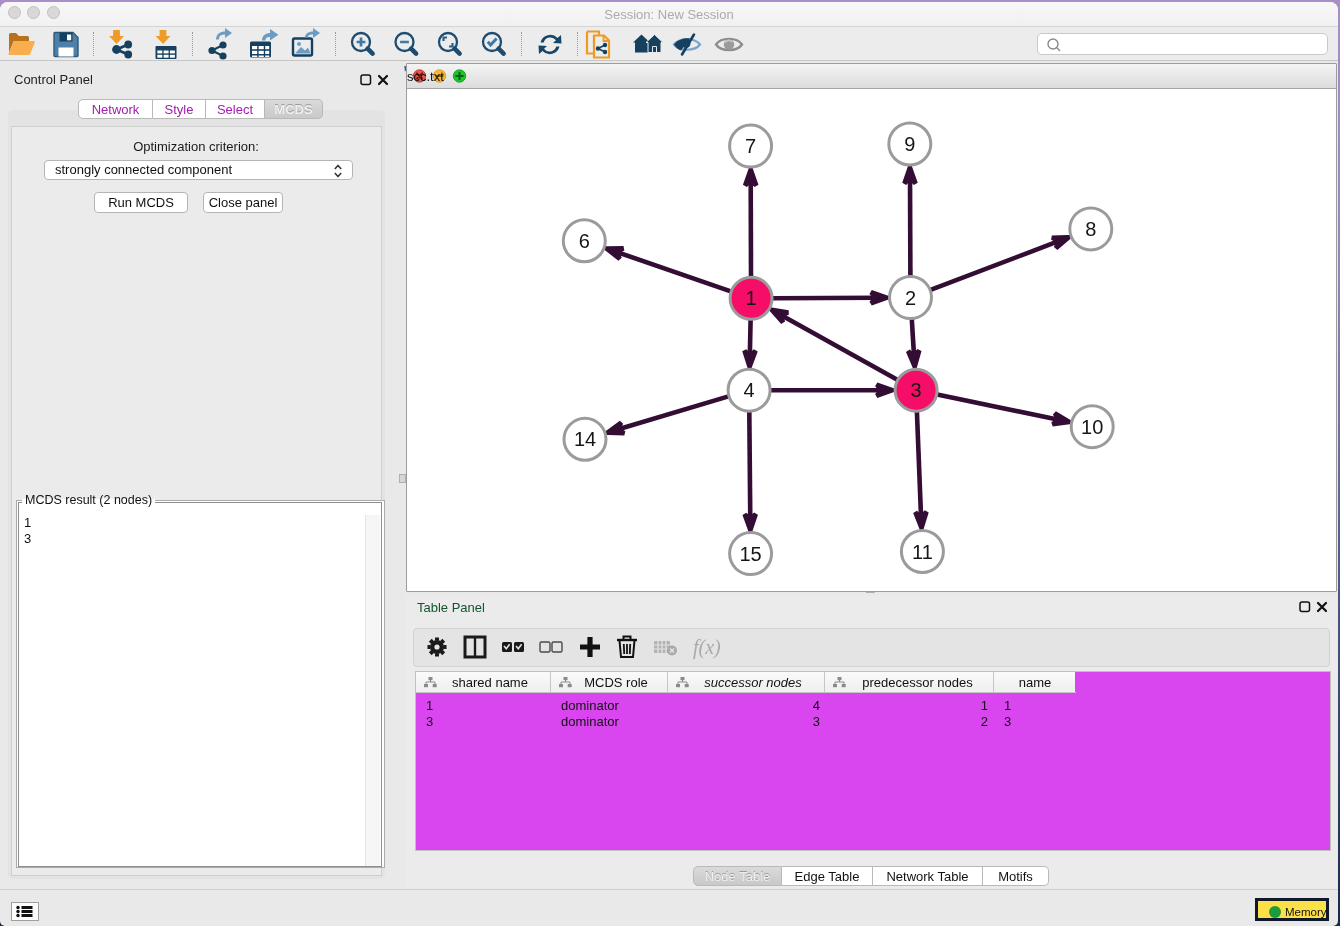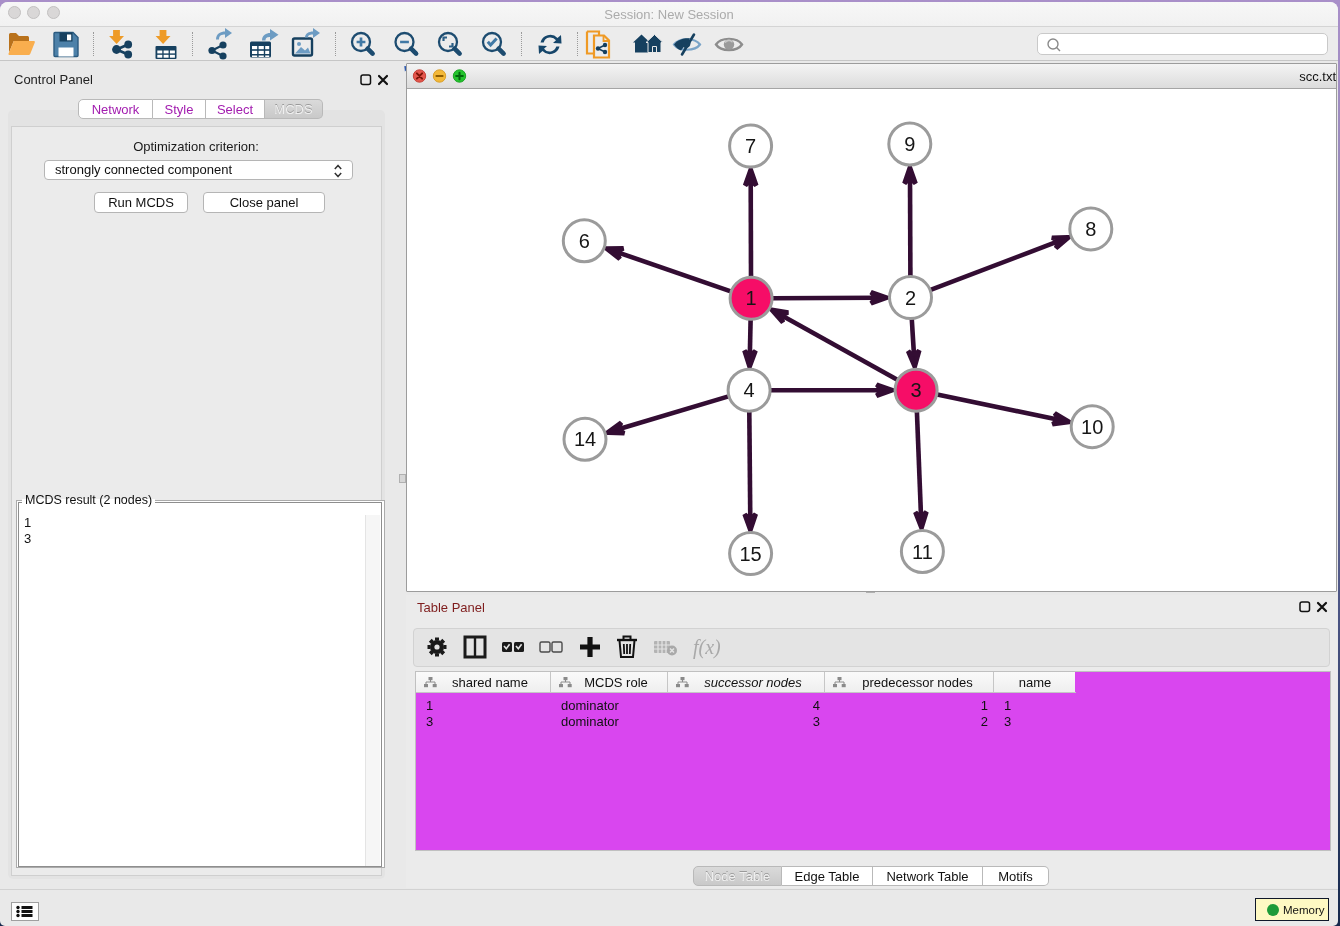--- a/index.html
+++ b/index.html
@@ -14,46 +14,46 @@
 .sep { position:absolute; top:5px; height:24px; width:0; border-left:1px dotted #9a9a9a; }
 #search { position:absolute; left:1037px; top:6px; width:291px; height:22px; background:#fff; border:1px solid #c9c9c9; border-radius:5px; }
 
 #cp-title { position:absolute; left:14px; top:70px; font-size:13px; color:#222; }
 #cp-pane { position:absolute; left:8px; top:108px; width:377px; height:769px; background:#e3e3e3; border-radius:5px; }
 #cp-inner { position:absolute; left:3px; top:16px; width:371px; height:750px; background:#ebebeb; border:1px solid #cfcfcf; }
 .tabrow { position:absolute; display:flex; height:20px; font-size:13px; }
 .tab { background:#fff; border:1px solid #b9b9b9; border-left:none; color:#a21caf; text-align:center; line-height:19px; }
 .tab.first { border-left:1px solid #b9b9b9; border-radius:5px 0 0 5px; }
 .tab.last { border-radius:0 5px 5px 0; }
-.tab.sel { background:linear-gradient(#dadada,#c9c9c9); color:#efefef; text-shadow:0 -1px 0 #9a9a9a; }
+.tab.sel { background:linear-gradient(#dadada,#c9c9c9); color:#efefef; text-shadow:0 -1px 0 #9a9a9a;font-weight:bold; }
 #optlabel { position:absolute; left:0; top:137px; width:392px; text-align:center; font-size:13px; color:#1a1a1a; }
 #dropdown { position:absolute; left:44px; top:158px; width:309px; height:20px; background:#fff; border:1px solid #b5b5b5; border-radius:4px; font-size:13px; color:#111; line-height:18px; padding-left:10px; }
 .btn { position:absolute; height:21px; background:#fff; border:1px solid #b5b5b5; border-radius:4px; font-size:13px; color:#111; text-align:center; line-height:19px; }
 #fieldset { position:absolute; left:16px; top:498px; width:369px; height:368px; background:#fff; border:1px solid #ababab; }
 #fs-legend { position:absolute; left:5px; top:-8px; background:linear-gradient(#ebebeb 45%,#ffffff 45%); padding:0 3px; font-size:12.5px; color:#111; z-index:3; }
 #ta { position:absolute; left:1px; top:1px; width:364px; height:365px; border:1px solid #8e8e8e; font-size:13px; color:#111; padding:12px 0 0 5px; line-height:16px; }
 #ta-track { position:absolute; right:1px; top:12px; width:15px; height:351px; background:#f6f6f6; border-left:1px solid #e4e4e4; }
 
 #net { position:absolute; left:406px; top:61px; width:931px; height:529px; background:#fff; border:1px solid #9c9c9c; border-radius:1px; }
 #net-tb { position:absolute; left:0; top:0; width:100%; height:25px; background:linear-gradient(#f4f4f4,#dcdcdc); border-bottom:1px solid #a5a5a5; border-radius:1px 1px 0 0; }
-#net-title { position:absolute; top:5px; left:0; width:100%; text-align:right; font-size:13px; color:#111; }
+#net-title { position:absolute; top:5px; left:0; width:100%; text-align:left; font-size:13px; color:#111; }
 #canvas { position:absolute; left:0; top:26px; width:929px; height:500px; background:#fff; overflow:hidden; }
 
 #tp { position:absolute; left:406px; top:593px; width:931px; height:293px; background:#ebebeb; }
-#tp-title { position:absolute; left:11px; top:5px; font-size:13px; color:#7f1d1d; }
+#tp-title { position:absolute; left:11px; top:5px; font-size:13px; color:#14532d; }
 #tp-toolbar { position:absolute; left:7px; top:33px; width:917px; height:39px; background:#e4e4e4; border:1px solid #d2d2d2; border-radius:4px; }
 #tbl { position:absolute; left:9px; top:76px; width:916px; height:180px; background:#d946ef; border:1px solid #c0c0c0; }
 #thead { position:absolute; left:0; top:0; width:659px; height:21px; background:linear-gradient(#fafafa,#eee); font-size:13px; color:#111; }
 .th { position:absolute; top:0; height:21px; border-right:1px solid #c6c6c6; border-bottom:1px solid #c6c6c6; text-align:center; line-height:21px; }
 .td { position:absolute; font-size:13px; color:#111; }
 .btab { background:#fff; border:1px solid #b9b9b9; border-left:none; color:#111; text-align:center; line-height:19px; font-size:13px; }
 
 #statusbar { position:absolute; left:0; top:887px; width:1338px; height:35px; border-top:1px solid #d2d2d2; }
 #listbtn { position:absolute; left:11px; top:12px; width:28px; height:19px; background:#fdfdfd; border:1px solid #9f9f9f; }
-#membtn { position:absolute; right:9px; top:8px; width:74px; height:23px; background:#fef9c3; border:1px solid #0f172a; font-size:12px; color:#111; }
+#membtn { position:absolute; right:9px; top:8px; width:74px; height:23px; background:#fde047; border:3px solid #0f172a; font-size:12px; color:#111; }
 </style>
 </head>
 <body>
 <div id="win">
 
 <div id="titlebar">
   <div class="tl" style="left:8px;"></div>
   <div class="tl" style="left:27px;"></div>
   <div class="tl" style="left:47px;"></div>
   <div id="wtitle">Session: New Session</div>
@@ -226,21 +226,21 @@
   <div class="tab sel last" style="width:58px;">MCDS</div>
 </div>
 <div id="optlabel">Optimization criterion:</div>
 <div id="dropdown">strongly connected component
   <svg width="10" height="14" style="position:absolute;right:9px;top:3px" viewBox="0 0 10 14">
         <path d="M1.8 5 L5 1.4 L8.2 5" fill="none" stroke="#333" stroke-width="1.5" stroke-linejoin="round"></path>
         <path d="M1.8 9 L5 12.6 L8.2 9" fill="none" stroke="#333" stroke-width="1.5" stroke-linejoin="round"></path>
       </svg>
 </div>
 <div class="btn" style="left:94px; top:190px; width:94px;">Run MCDS</div>
-<div class="btn" style="left:203px; top:190px; width:122px;">Close panel</div>
+<div class="btn" style="left:203px; top:190px; width:80px;">Close panel</div>
 <div id="fieldset">
   <div id="fs-legend">MCDS result (2 nodes)</div>
   <div id="ta">1<br>3<div id="ta-track"></div></div>
 </div>
 
 <div class="abs" style="left:399px;top:472px;width:7px;height:9px;background:#d6d6d6;border:1px solid #b0b0b0;"></div>
 <div class="abs" style="left:866px;top:584px;width:9px;height:7px;background:#d6d6d6;border:1px solid #b0b0b0;"></div>
 
 <svg class="abs" style="left:404px;top:64px" width="7" height="7" viewBox="0 0 7 7">
       <path d="M0.3,0 L6.2,0.4 L0.9,5.6 Z" fill="#2f5bb0"></path>

